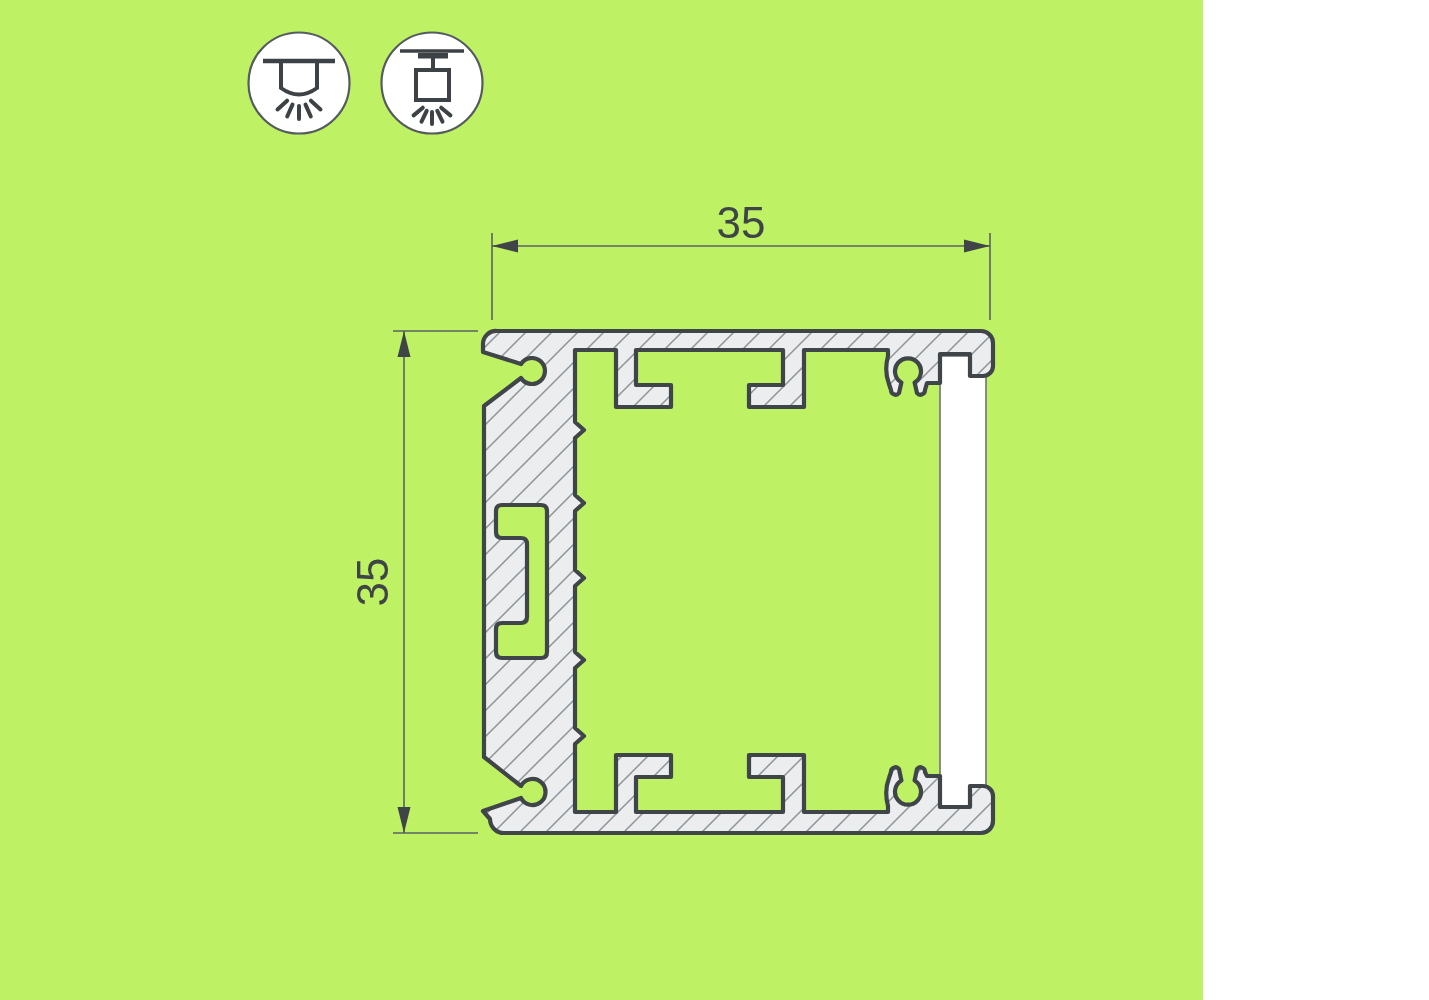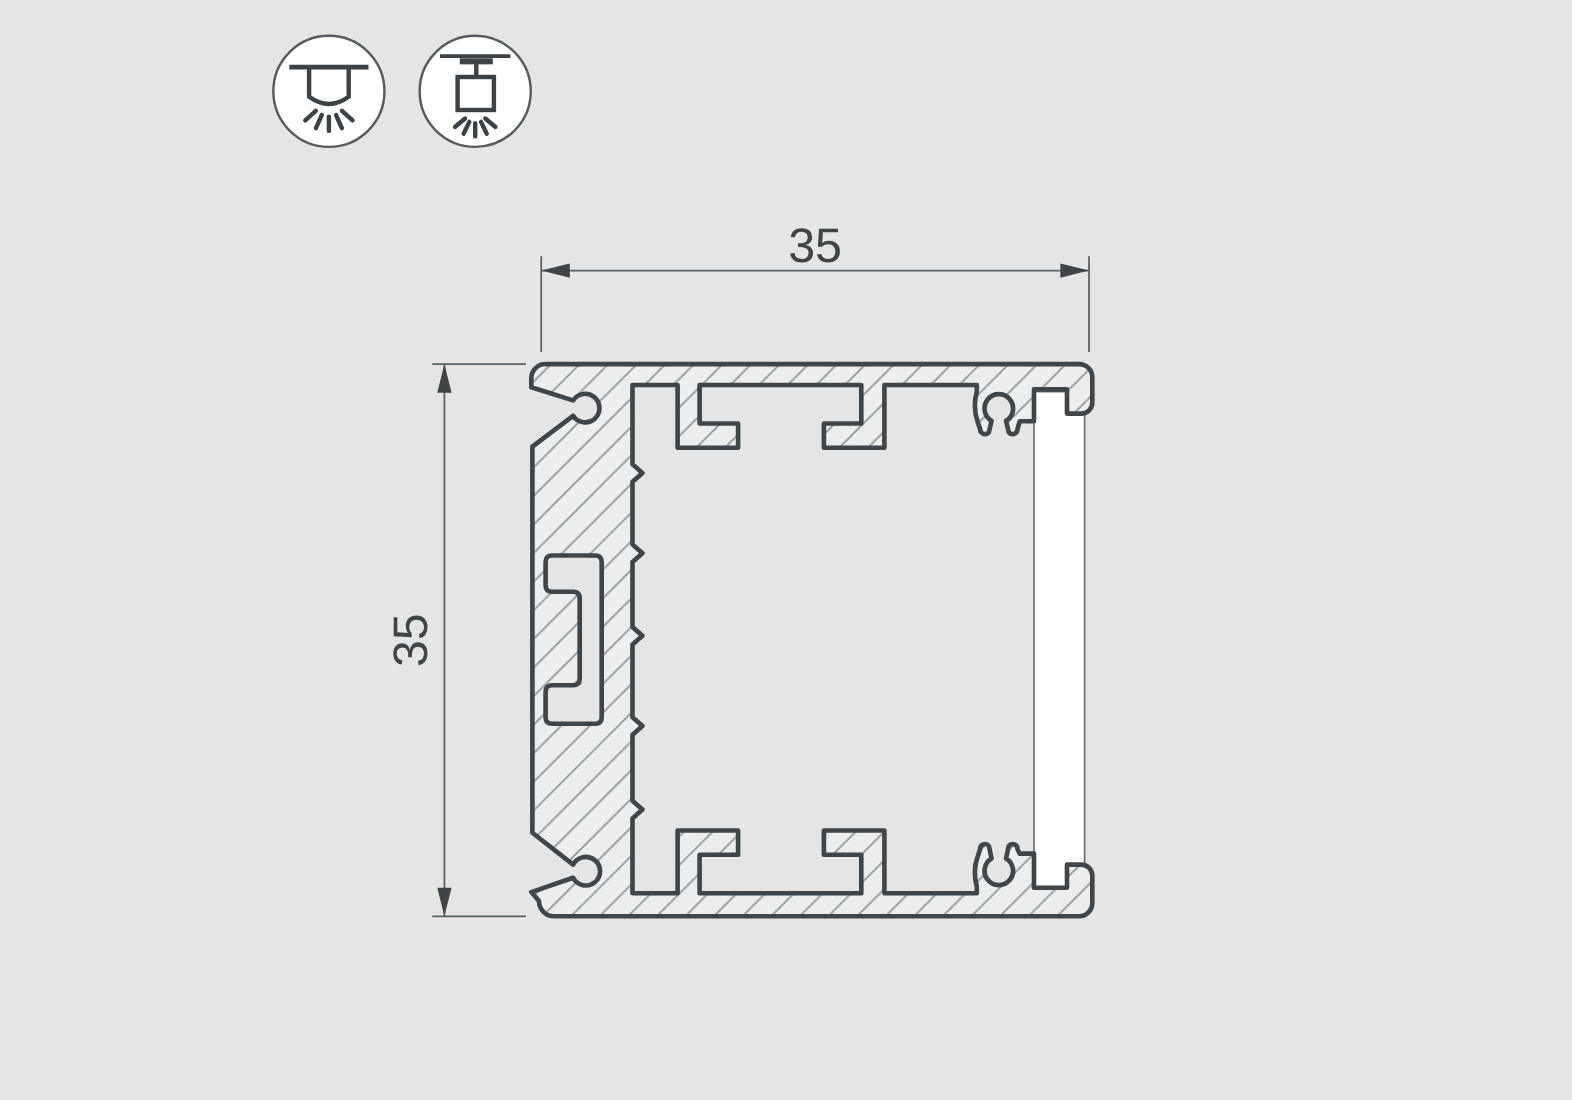--- a/index.html
+++ b/index.html
@@ -1,19 +1,19 @@
 <!DOCTYPE html>
 <html><head>
 <meta charset="utf-8">
 <style>
   html,body{margin:0;padding:0;background:#ffffff;}
   .page{
     position:relative;
-    width:1429px;height:1000px;
-    background:#e5e5e5;
+    width:1203px;height:1000px;
+    background:#bef264;
     font-family:"Liberation Sans", sans-serif;
     overflow:hidden;
   }
   svg{display:block;}
   text.dim{
     font-family:"Liberation Sans", sans-serif;
     font-size:44px;
     fill:#3f4447;
   }
 </style>

